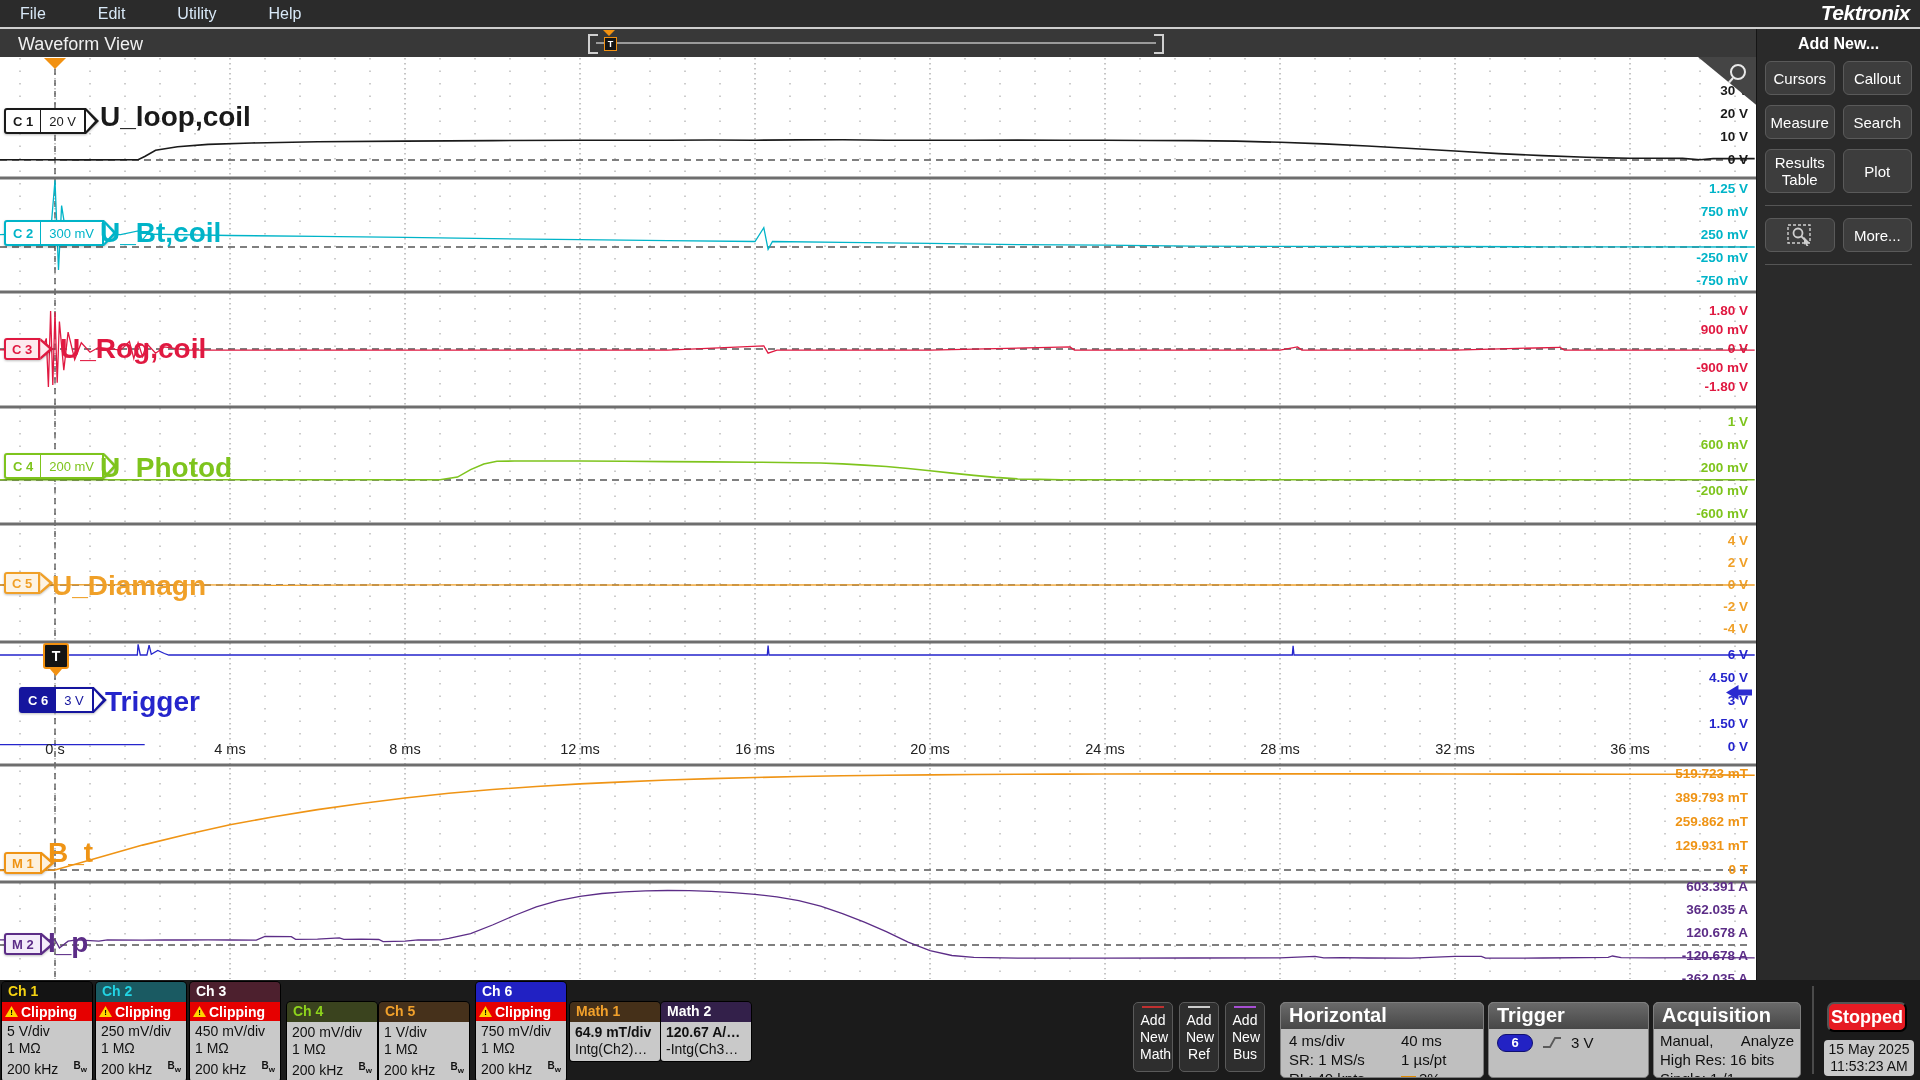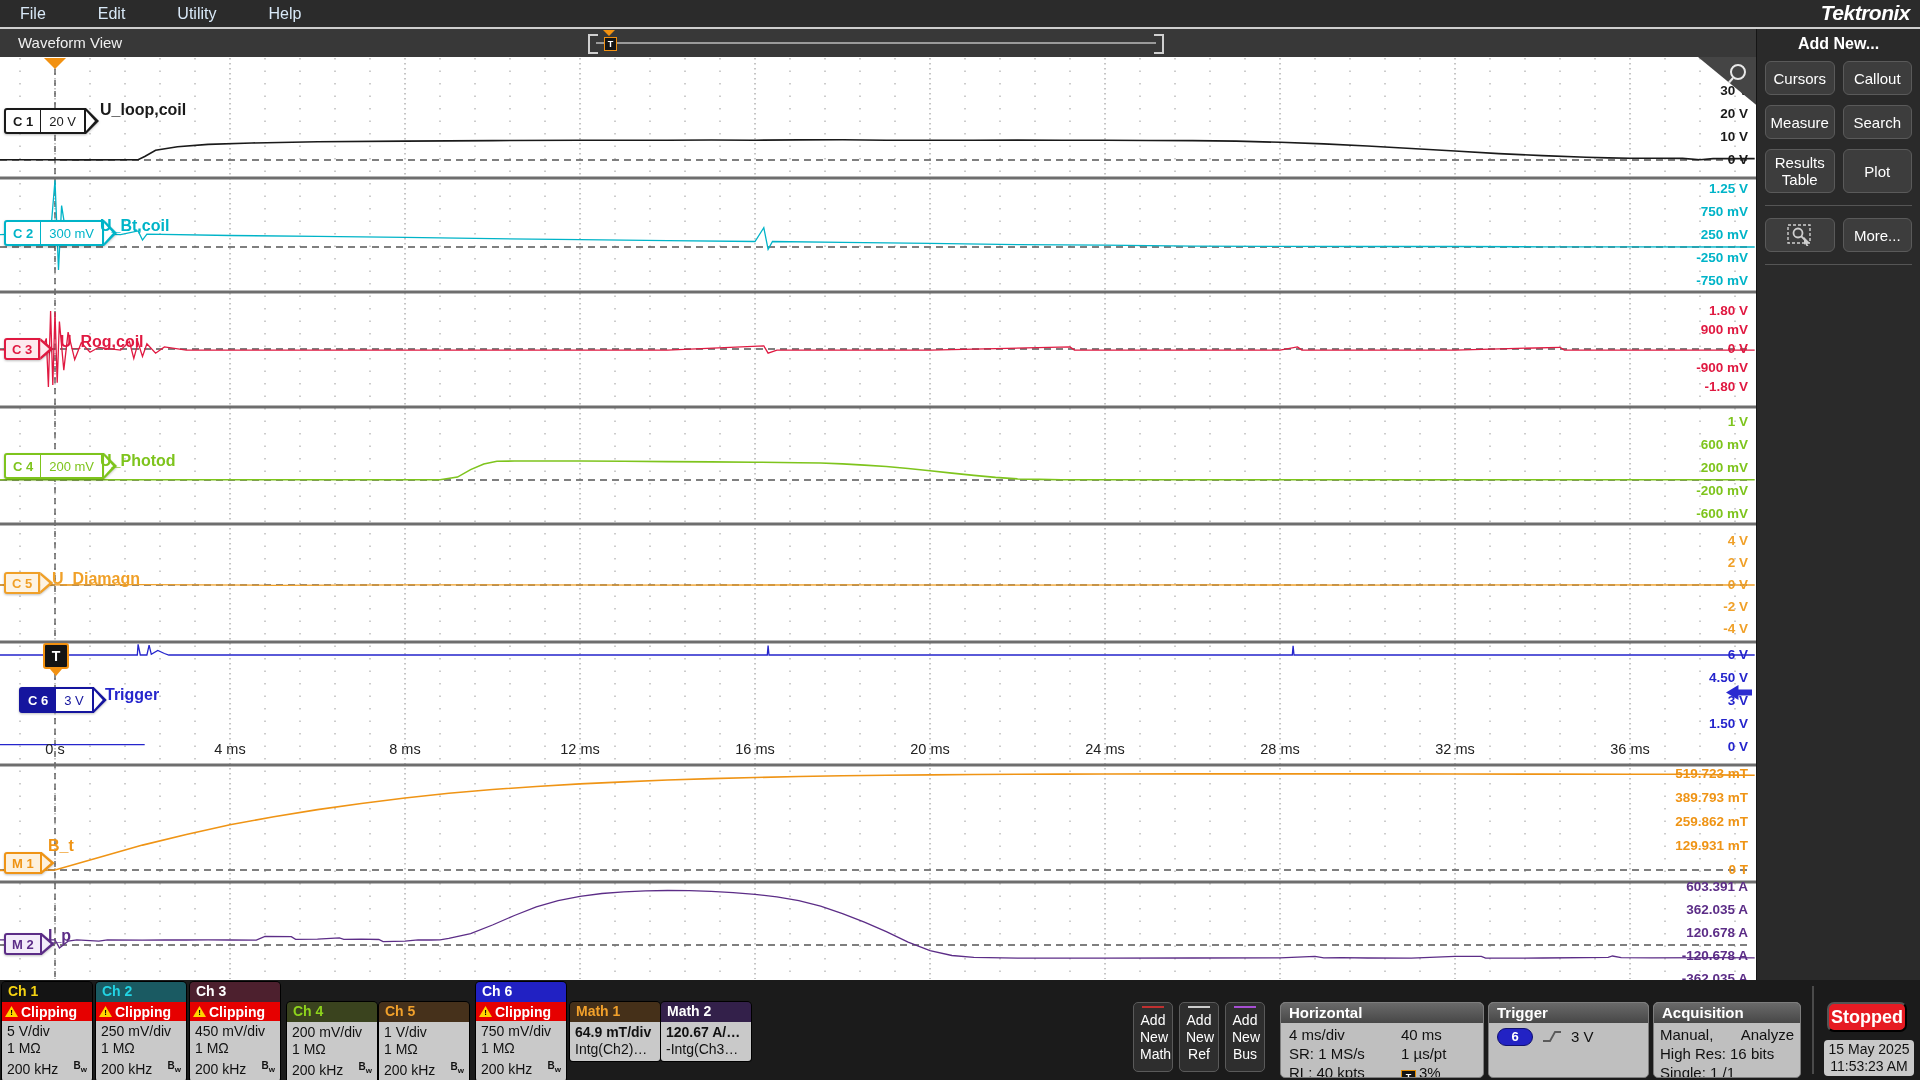--- a/index.html
+++ b/index.html
@@ -7,35 +7,35 @@
         font-family:"Liberation Sans",sans-serif;-webkit-font-smoothing:antialiased;}
   
   .menubar{position:absolute;left:0;top:0;width:1920px;height:27px;background:#2b2b2b;
            display:flex;align-items:center;gap:52px;padding-left:20px;box-sizing:border-box;}
   .menubar .mitem{color:#d9e9f8;font-size:16px;cursor:default;}
   .logo{position:absolute;right:10px;top:1px;color:#fff;font-size:21px;font-weight:bold;
         font-style:italic;letter-spacing:-.5px;}
   .topstrip{position:absolute;left:0;top:27px;width:1920px;height:2px;background:#cfcfcf;}
   
   .wvheader{position:absolute;left:0;top:29px;width:1756px;height:28px;background:#383838;}
-  .wvtitle{position:absolute;left:18px;top:5px;color:#f0f0f0;font-size:15px;}
+  .wvtitle{position:absolute;left:18px;top:5px;color:#f0f0f0;font-size:18px;}
   .overview{position:absolute;left:588px;top:4px;width:576px;height:20px;}
   .ov-line{position:absolute;left:8px;right:8px;top:9px;height:2px;background:#9a9a9a;}
   .ov-brL,.ov-brR{position:absolute;top:1px;width:8px;height:16px;border:2px solid #cfcfcf;}
   .ov-brL{left:0;border-right:none;}
   .ov-brR{right:0;border-left:none;}
   .ov-t-tri{position:absolute;left:15px;top:-3px;width:12px;height:6px;background:#f29111;
             clip-path:polygon(0 0,100% 0,50% 100%);}
   .ov-t-sq{position:absolute;left:16px;top:4px;width:11px;height:12px;background:#141414;
            border:1px solid #f29111;color:#fff;font-size:9px;font-weight:bold;text-align:center;line-height:12px;}
   
   .wavewrap{position:absolute;left:0;top:57px;width:1756px;height:923px;background:#fff;}
   .wavewrap svg{position:absolute;left:0;top:0;}
   #wave-layer{position:absolute;left:0;top:0;width:1756px;height:923px;pointer-events:none;}
-  .trace-label{position:absolute;font-size:16px;font-weight:600;white-space:nowrap;}
+  .trace-label{position:absolute;font-size:28px;font-weight:600;white-space:nowrap;}
   .chbadge{position:absolute;display:flex;height:26px;align-items:stretch;--c:#222;--bgc:#fff;
            filter:drop-shadow(0 1px 1px rgba(0,0,0,.25));pointer-events:auto;}
   .chbadge .cb-id{background:var(--bgc);border:2px solid var(--c);border-right:1px solid var(--c);
            color:var(--c);font-size:13px;font-weight:bold;display:flex;align-items:center;
            padding:0 7px;border-radius:3px 0 0 3px;}
   .chbadge .cb-val{background:var(--bgc);border:2px solid var(--c);border-left:none;color:var(--c);
            font-size:13px;display:flex;align-items:center;padding:0 8px;}
   .chbadge .cb-tip{position:relative;width:13px;}
   .chbadge .cb-tip::before{content:"";position:absolute;inset:0;background:var(--c);
            clip-path:polygon(0 0,100% 50%,0 100%);}
@@ -84,21 +84,21 @@
   .bwtag{font-size:10px;font-weight:bold;}
   .bwtag sub{font-size:8px;}
   .addnew-btn{position:absolute;width:40px;height:70px;background:#2e2e2e;border:1px solid #5a5a5a;
        border-radius:5px;color:#fff;font-size:14px;line-height:17px;text-align:center;
        display:flex;flex-direction:column;justify-content:center;cursor:pointer;}
   .addnew-btn::before{content:"";position:absolute;top:3px;left:8px;right:8px;height:2px;
        background:var(--acc);}
   .panel{position:absolute;background:#bfbfbf;border:1px solid #7d7d7d;border-radius:5px;
        overflow:hidden;cursor:pointer;}
   .panel-title{background:linear-gradient(#6a6a6a,#474747);color:#fff;font-weight:bold;
-       font-size:15px;padding:1px 8px 2px;}
+       font-size:20px;padding:1px 8px 2px;}
   .panel-body{padding:2px 8px;font-size:15px;color:#101010;line-height:19px;}
   .hrow{display:grid;grid-template-columns:112px 1fr;}
   .t-ic{display:inline-block;width:13px;height:13px;background:#141414;border:1px solid #e08a00;
        color:#fff;font-size:9px;font-weight:bold;text-align:center;line-height:13px;
        vertical-align:-2px;margin-right:3px;}
   .pill6{display:inline-block;min-width:26px;background:#2222c4;border:1px solid #101070;
        border-radius:9px;color:#fff;font-size:13px;font-weight:bold;text-align:center;
        padding:0 4px;line-height:16px;}
   .trg-body{display:flex;align-items:center;gap:9px;padding-top:4px;}
   .acq-r1{display:flex;justify-content:space-between;}

